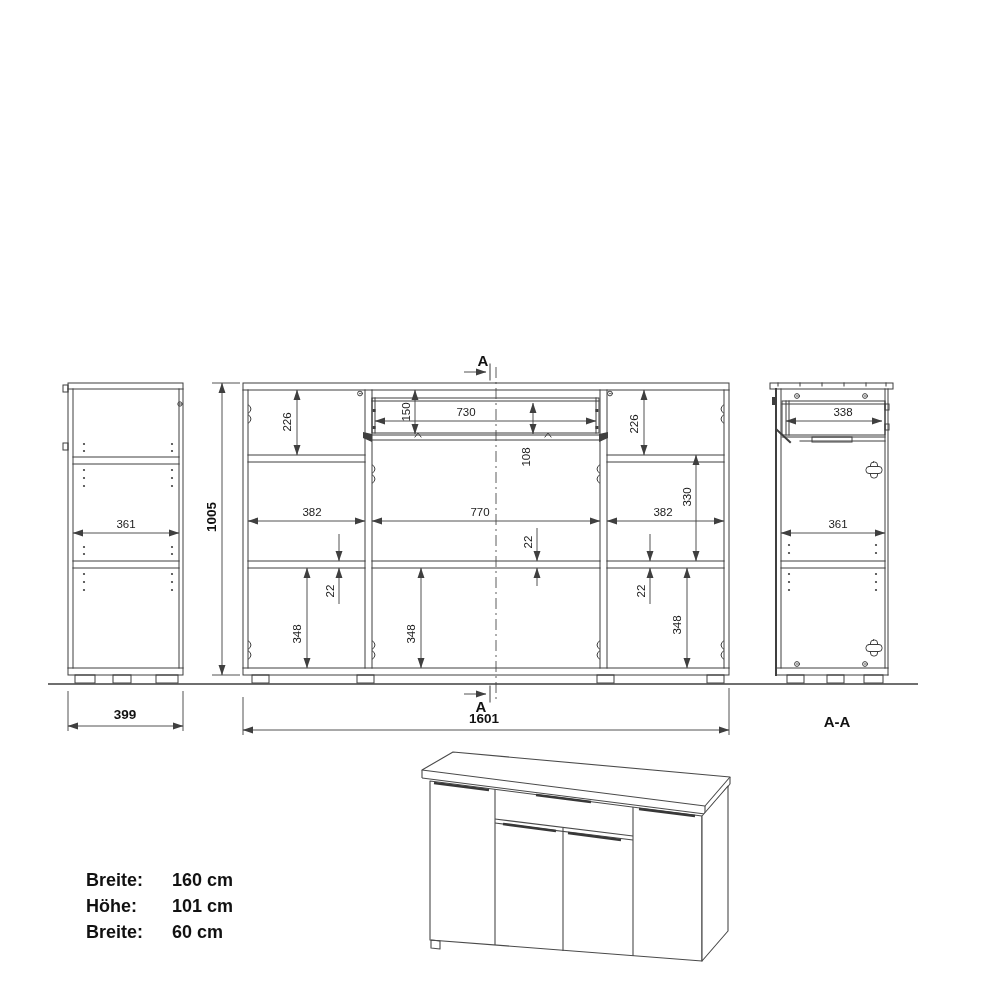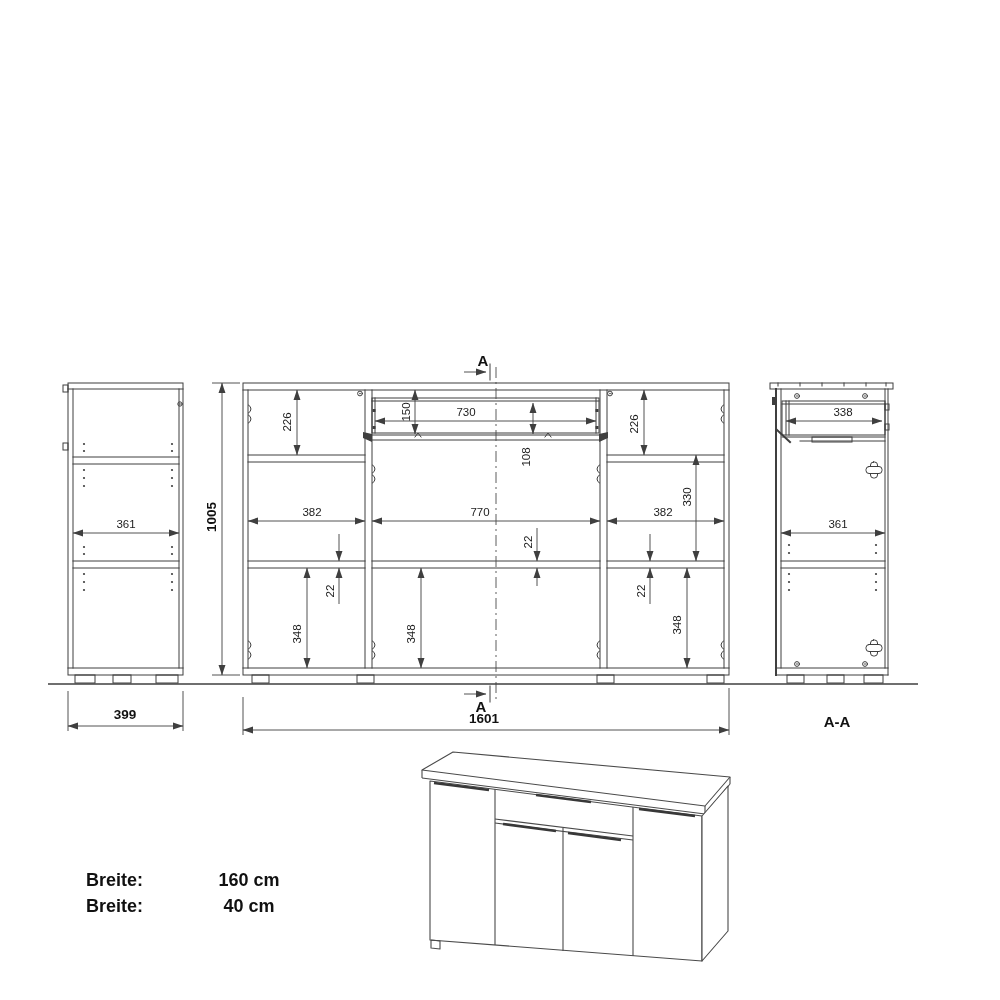--- a/index.html
+++ b/index.html
@@ -11,23 +11,23 @@
   .dim{stroke:#3f3f3f;stroke-width:0.9;fill:none;}
   .cl{stroke:#4a4a4a;stroke-width:0.9;fill:none;stroke-dasharray:11 4 2 4;}
   .dt{font-size:11.5px;fill:#1c1c1c;}
   .dtb{font-size:13.5px;font-weight:bold;fill:#111;}
   .mk{font-size:15px;font-weight:bold;fill:#111;}
   .dot{fill:#3f3f3f;}
   .pr{stroke:#4a4a4a;stroke-width:1.1;fill:none;stroke-linejoin:round;}
   .prw{fill:#ffffff;}
   .prh{stroke:#383838;stroke-width:2.6;fill:none;}
   .specs{position:absolute;left:86px;top:867px;color:#111;}
-  .specs .row{display:flex;line-height:26px;font-weight:bold;font-size:18px;gap:40px;}
+  .specs .row{display:flex;line-height:26px;font-weight:bold;font-size:18px;}
   .specs .lab{width:86px;}
-  .specs .val{width:74px;text-align:center;}
+  .specs .val{width:74px;text-align:left;}
 </style>
 </head>
 <body>
 
 <div class="canvas">
 <svg width="1000" height="1000" viewBox="0 0 1000 1000">
   <defs>
     <marker id="ar" viewBox="0 0 10 8" refX="9.5" refY="4" markerWidth="11" markerHeight="8.5" orient="auto-start-reverse" markerUnits="userSpaceOnUse">
       <path d="M0,0.7 L9.8,4 L0,7.3 Z" fill="#3f3f3f"></path>
     </marker>
@@ -307,17 +307,21 @@
   </g>
 </svg>
 
 
 <div class="specs">
   <div class="row">
     <span class="lab">Breite:</span>
     <span class="val">160 cm</span>
   </div>
   <div class="row">
+    <span class="lab">Höhe:</span>
+    <span class="val">101 cm</span>
+  </div>
+  <div class="row">
     <span class="lab">Breite:</span>
-    <span class="val">40 cm</span>
+    <span class="val">60 cm</span>
   </div>
 </div>
 </div>
 
 </body></html>

